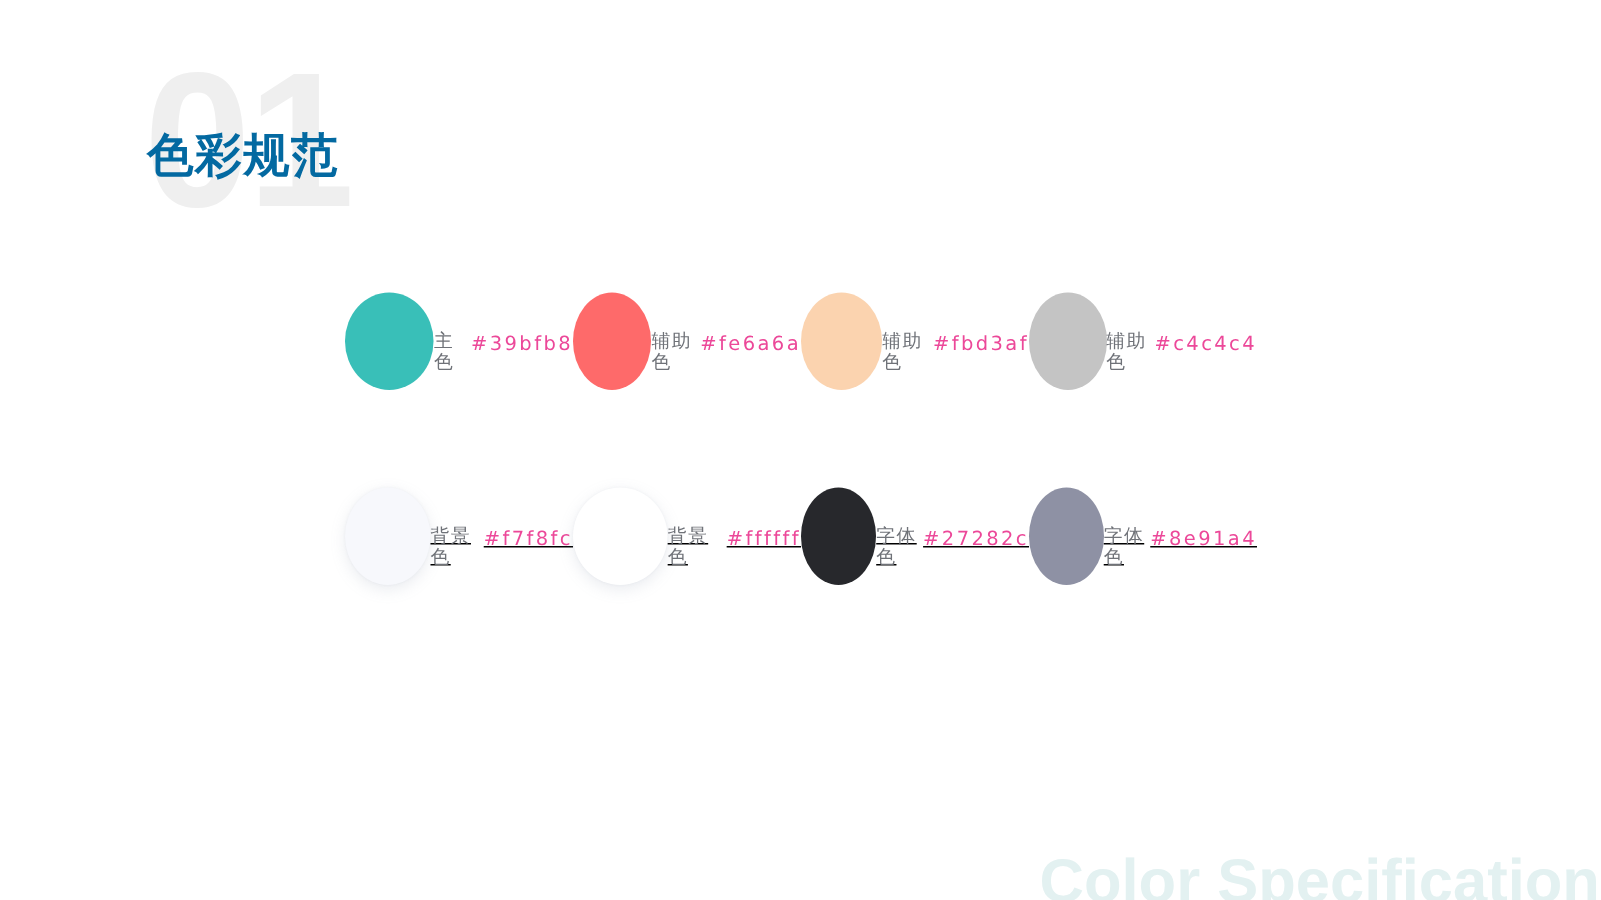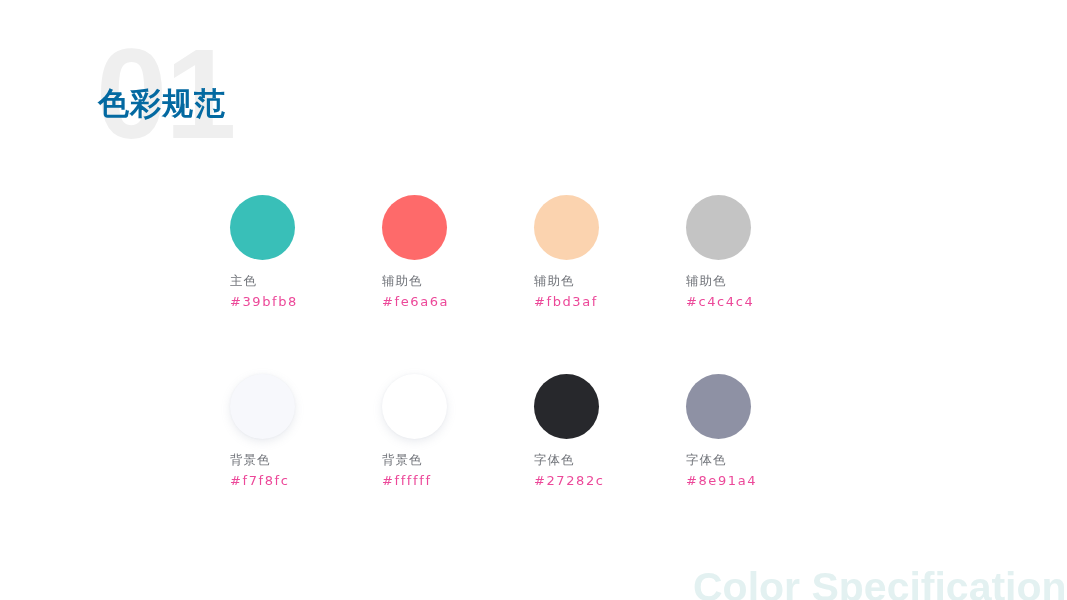--- a/index.html
+++ b/index.html
@@ -60,26 +60,27 @@
     left: 230px;
     top: 195px;
     width: 608px;
   }
   .swatch-row {
     display: flex;
     width: 608px;
   }
   .swatch-row.row-2 {
     margin-top: 65px;
+    text-decoration: underline;
   }
   .swatch-cell {
     width: 152px;
     display: flex;
-    flex-direction: column;
-    align-items: flex-start;
+    flex-direction: row;
+    align-items: center;
   }
   .swatch-circle {
     width: 65px;
     height: 65px;
     border-radius: 50%;
     background: #cccccc;
   }
   .swatch-circle.shadowed {
     box-shadow: 0 3px 10px rgba(140, 148, 170, 0.18),
                 0 0 2px rgba(140, 148, 170, 0.10);

